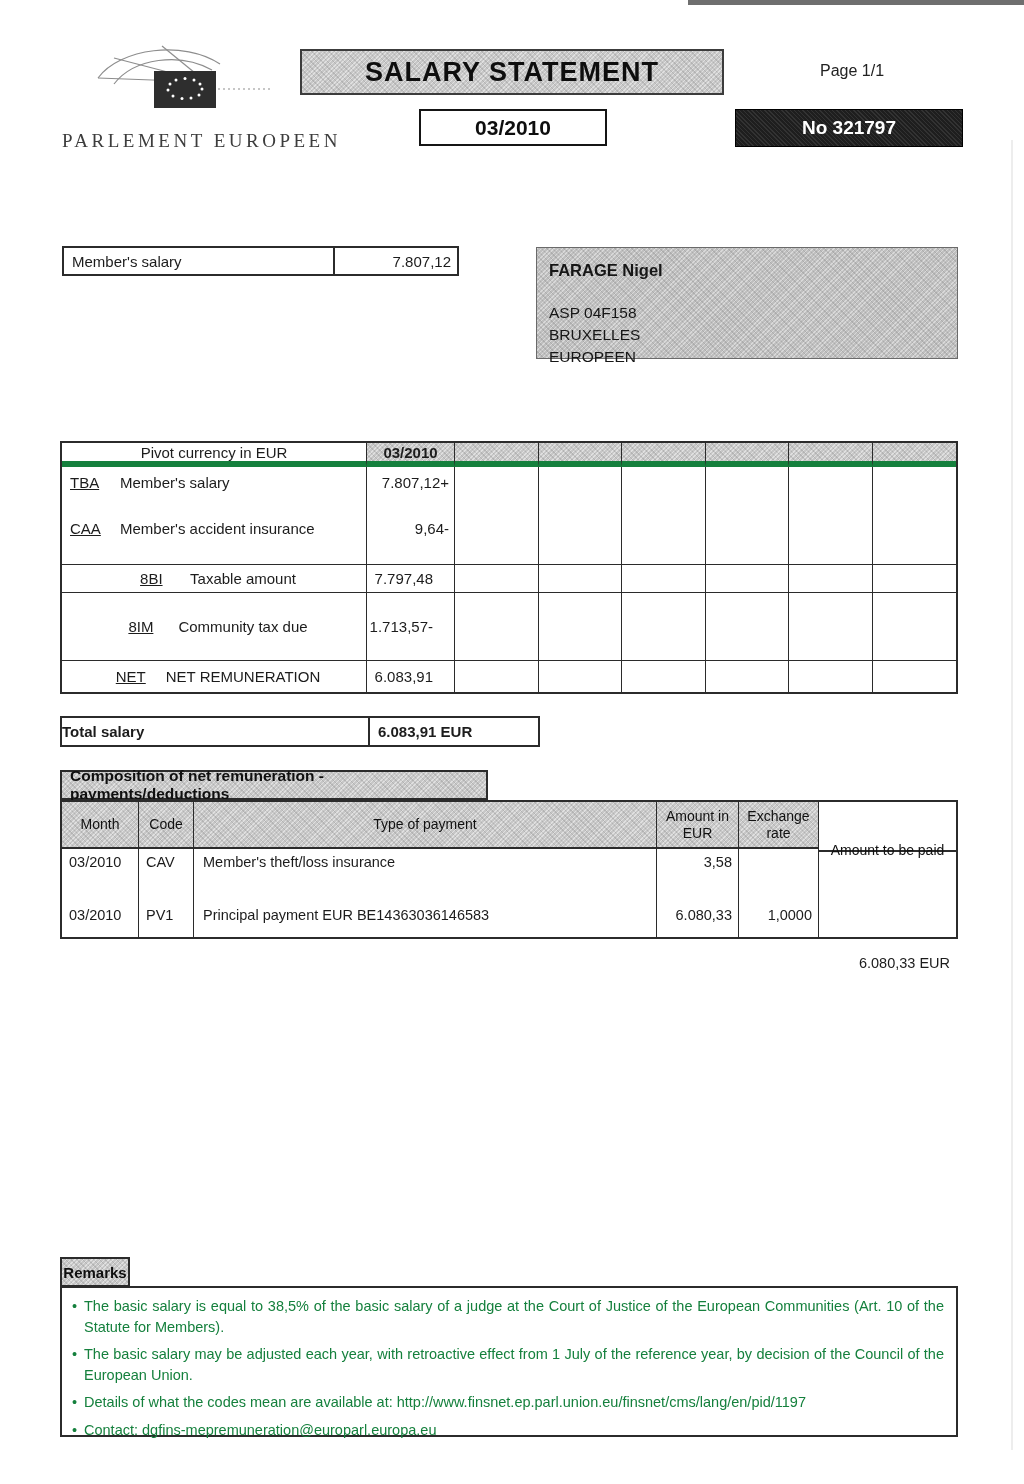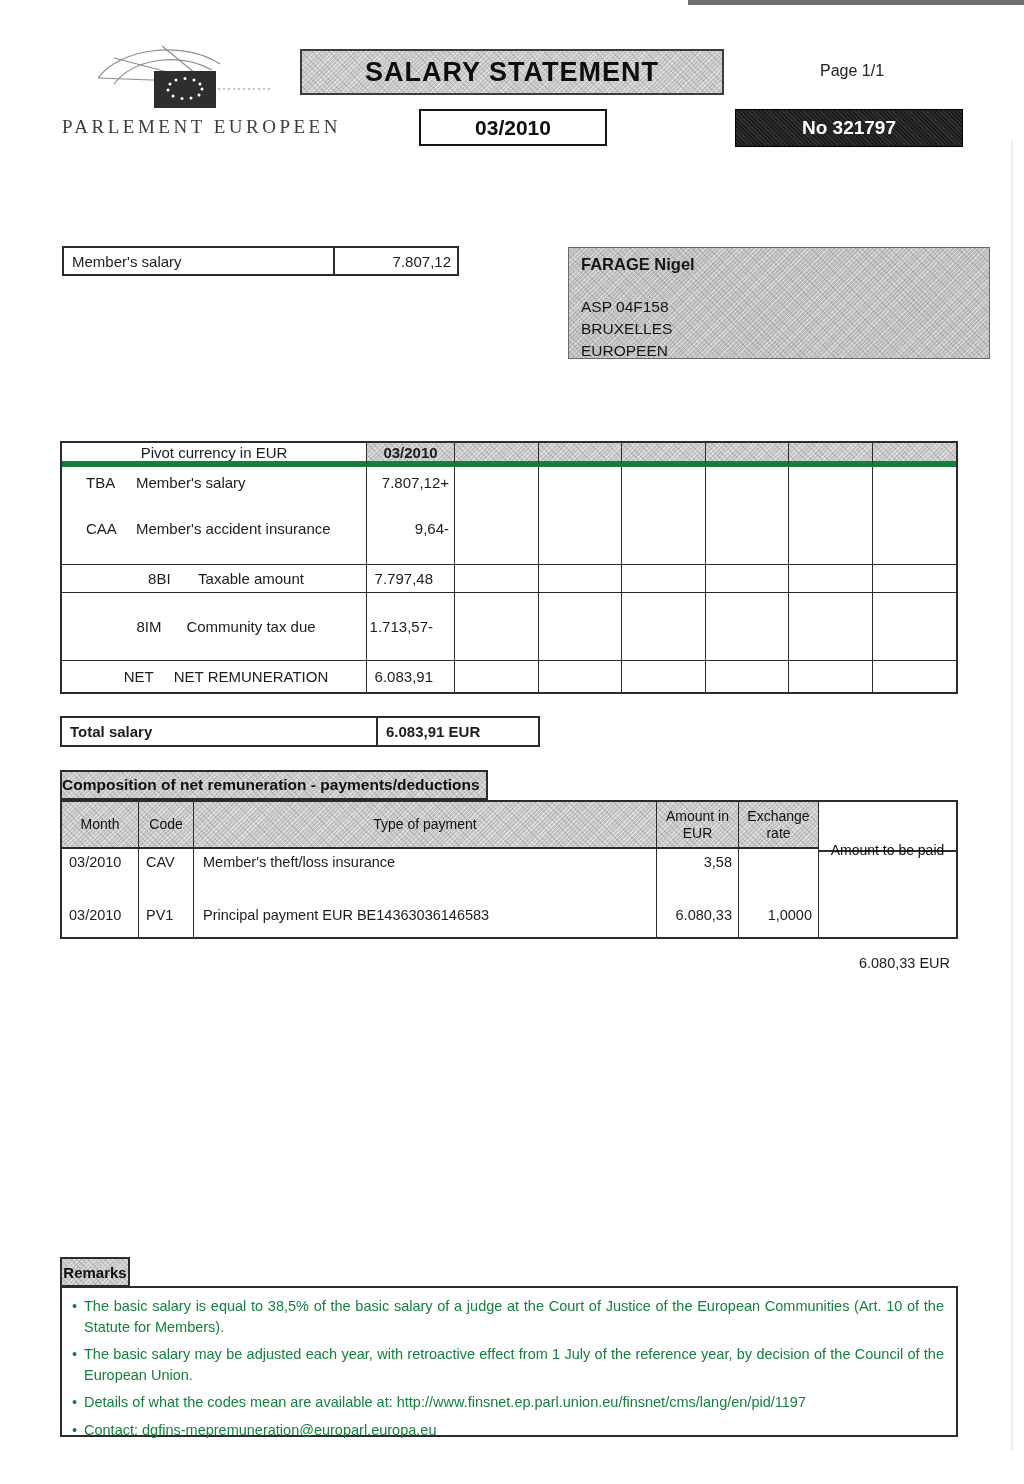--- a/index.html
+++ b/index.html
@@ -21,21 +21,21 @@
   }
   .tex-dark{
     background-color:#1e1e1e;
     background-image:repeating-linear-gradient(45deg, rgba(255,255,255,0.09) 0 1px, transparent 1px 3px);
   }
 
   
   .logo{position:absolute;left:62px;top:44px;width:232px;height:96px;}
   .logo-text{
     font-family:"Liberation Serif",serif;font-size:19px;letter-spacing:3.5px;
-    color:#3d3d3d;white-space:nowrap;margin-top:2px;
+    color:#3d3d3d;white-space:nowrap;margin-top:16px;
   }
   .title-box{
     position:absolute;left:300px;top:49px;width:420px;height:42px;
     border:2px solid #3c3c3c;display:flex;align-items:center;justify-content:center;
     font-size:27px;font-weight:bold;letter-spacing:1px;color:#0e0e0e;
   }
   .page-label{position:absolute;left:820px;top:62px;font-size:16px;color:#222;}
   .period-box{
     position:absolute;left:419px;top:109px;width:184px;height:33px;
     background:#fff;border:2px solid #151515;display:flex;align-items:center;justify-content:center;
@@ -50,22 +50,22 @@
   
   .salary-box{
     position:absolute;left:62px;top:246px;width:393px;height:26px;
     border:2px solid #2b2b2b;display:flex;font-size:15px;
   }
   .salary-box .lbl{flex:0 0 261px;border-right:2px solid #2b2b2b;display:flex;align-items:center;padding-left:8px;}
   .salary-box .val{flex:1;display:flex;align-items:center;justify-content:flex-end;padding-right:6px;}
 
   
   .name-box{
-    position:absolute;left:568px;top:247px;width:422px;height:112px;
-    border:1px solid #6a6a6a;box-sizing:border-box;padding:7px 12px;
+    position:absolute;left:536px;top:247px;width:422px;height:112px;
+    border:1px solid #6a6a6a;box-sizing:border-box;padding:13px 12px;
     background-color:#bfbfbf;
     background-image:
       repeating-linear-gradient(45deg, rgba(0,0,0,0.10) 0 1px, transparent 1px 4px),
       repeating-linear-gradient(135deg, rgba(255,255,255,0.4) 0 1px, transparent 1px 3px);
     font-size:15.5px;color:#161616;
   }
   .name-box .nm{font-weight:bold;font-size:16.5px;margin-bottom:22px;}
   .name-box .adr{line-height:1.42;}
 
   
@@ -74,37 +74,37 @@
     border:2px solid #2b2b2b;display:grid;
     grid-template-columns:305px 88px repeat(6,1fr);
     grid-template-rows:24px 97px 28px 68px 32px;
     font-size:15px;
   }
   .mtable .c{border-right:1px solid #2b2b2b;position:relative;box-sizing:border-box;}
   .mtable .c.last{border-right:none;}
   .mtable .hrow{border-bottom:6px solid #15803d;display:flex;align-items:center;justify-content:center;}
   .mtable .bt{border-top:1px solid #2b2b2b;}
   .mtable .codecell{display:flex;align-items:center;justify-content:center;}
-  .mtable .code{display:inline-block;width:50px;padding-left:24px;flex:0 0 50px;}
+  .mtable .code{display:inline-block;width:50px;padding-left:8px;flex:0 0 50px;text-decoration:underline;}
   .mtable .valcell{display:flex;align-items:center;justify-content:flex-end;padding-right:21px;}
   .mtable .li{position:absolute;left:0;right:0;display:flex;}
   .mtable .vi{position:absolute;right:5px;}
 
   
   .total-box{
     position:absolute;left:60px;top:716px;width:476px;height:27px;
     border:2px solid #2b2b2b;display:flex;font-size:15px;font-weight:bold;box-sizing:content-box;
   }
-  .total-box .lbl{flex:0 0 306px;border-right:2px solid #2b2b2b;display:flex;align-items:center;padding-left:8px;}
+  .total-box .lbl{flex:0 0 306px;border-right:2px solid #2b2b2b;display:flex;align-items:center;padding-left:0;}
   .total-box .val{flex:1;display:flex;align-items:center;padding-left:8px;}
 
   
   .comp-title{
     position:absolute;left:60px;top:770px;width:428px;height:30px;
-    border:2px solid #2b2b2b;display:flex;align-items:center;padding-left:0;box-sizing:border-box;
+    border:2px solid #2b2b2b;display:flex;align-items:center;padding-left:8px;box-sizing:border-box;
     font-size:15.5px;font-weight:bold;color:#0f0f0f;
   }
   .ctable{
     position:absolute;left:60px;top:800px;width:898px;box-sizing:border-box;
     border:2px solid #2b2b2b;display:grid;
     grid-template-columns:77px 55px 463px 82px 80px 1fr;
     grid-template-rows:47px 88px;
     font-size:14.5px;
   }
   .ctable .c{border-right:1px solid #2b2b2b;position:relative;box-sizing:border-box;}

